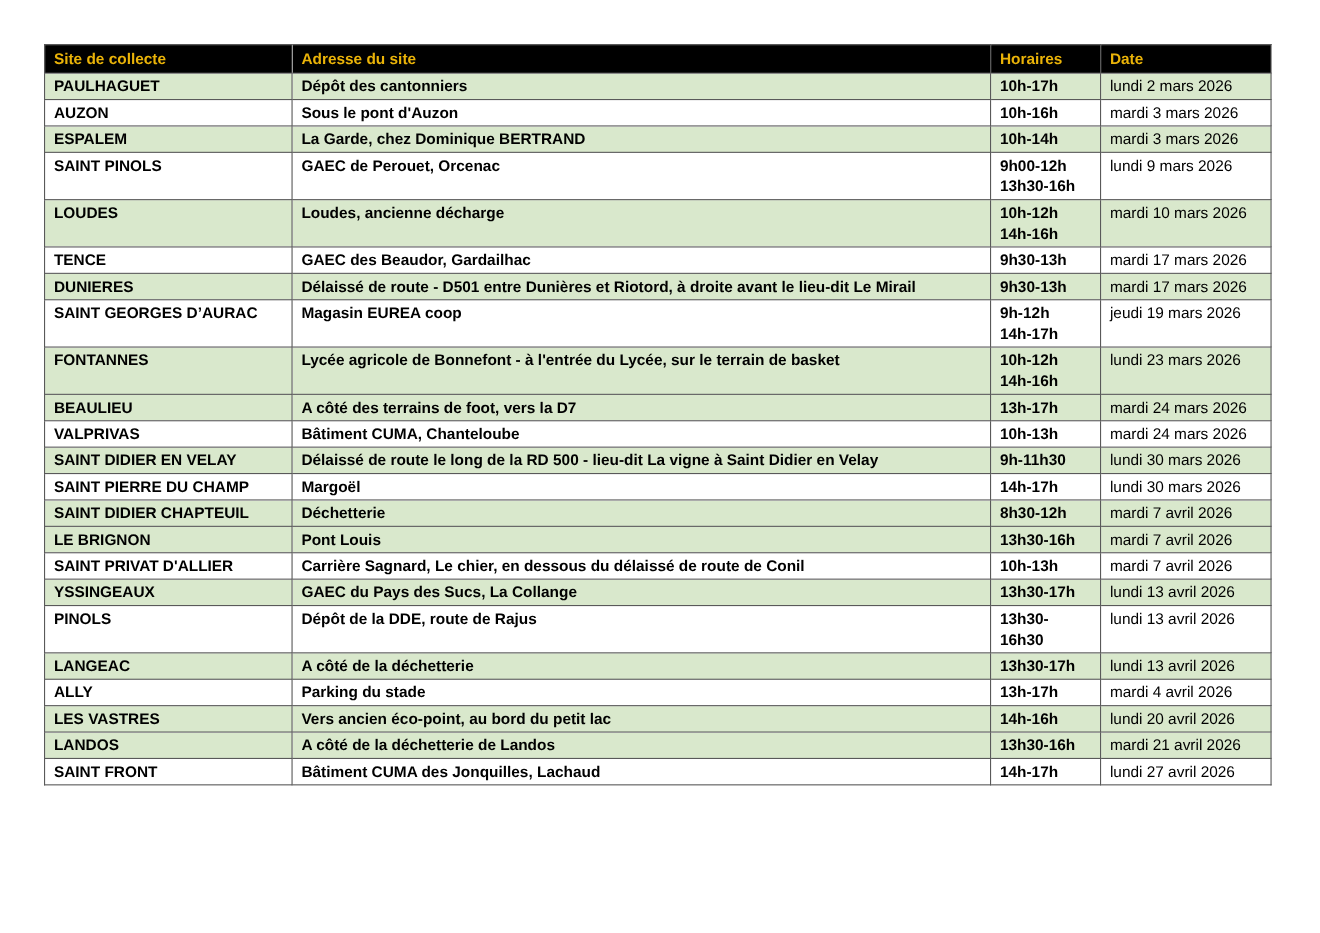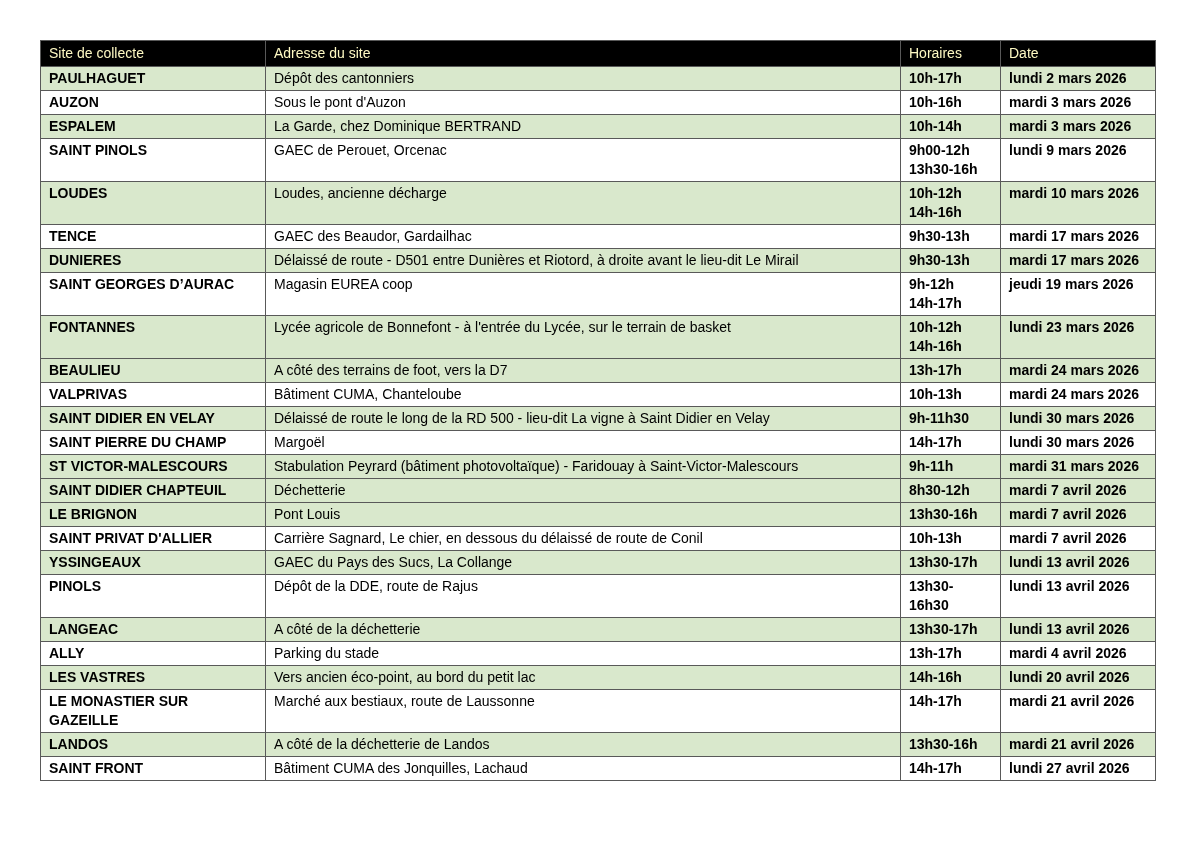--- a/index.html
+++ b/index.html
@@ -29,42 +29,42 @@
   table.schedule th,
   table.schedule td {
     border: 1px solid #595959;
     padding: 2px 8px;
     vertical-align: top;
     text-align: left;
     overflow: hidden;
   }
   table.schedule thead th {
     background: #000000;
-    color: #fef9c3;
-    font-weight: normal;
+    color: #eab308;
+    font-weight: bold;
     padding-top: 3px;
     padding-bottom: 3px;
   }
   tr.shaded td {
     background: #d9e8cc;
   }
   td.site {
     font-weight: bold;
     white-space: pre-line;
     margin-top: 28px;
   }
   td.addr {
+    font-weight: bold;
+  }
+  td.hours {
+    font-weight: bold;
+    white-space: pre-line;
+  }
+  td.date {
     font-weight: normal;
-  }
-  td.hours {
-    font-weight: bold;
-    white-space: pre-line;
-  }
-  td.date {
-    font-weight: bold;
   }
 </style>
 </head>
 <body>
 
 <div class="page">
   <table class="schedule">
     <colgroup>
       <col style="width:225px">
       <col style="width:635px">
@@ -169,26 +169,20 @@
     <td class="date">lundi 30 mars 2026</td>
   </tr>
 
   <tr>
     <td class="site">SAINT PIERRE DU CHAMP</td>
     <td class="addr">Margoël</td>
     <td class="hours">14h-17h</td>
     <td class="date">lundi 30 mars 2026</td>
   </tr>
 
-  <tr class="shaded">
-    <td class="site">ST VICTOR-MALESCOURS</td>
-    <td class="addr">Stabulation Peyrard (bâtiment photovoltaïque) - Faridouay à Saint-Victor-Malescours</td>
-    <td class="hours">9h-11h</td>
-    <td class="date">mardi 31 mars 2026</td>
-  </tr>
 
 
   <tr class="shaded">
     <td class="site">SAINT DIDIER CHAPTEUIL</td>
     <td class="addr">Déchetterie</td>
     <td class="hours">8h30-12h</td>
     <td class="date">mardi 7 avril 2026</td>
   </tr>
 
 
@@ -235,27 +229,20 @@
     <td class="date">mardi 4 avril 2026</td>
   </tr>
 
   <tr class="shaded">
     <td class="site">LES VASTRES</td>
     <td class="addr">Vers ancien éco-point, au bord du petit lac</td>
     <td class="hours">14h-16h</td>
     <td class="date">lundi 20 avril 2026</td>
   </tr>
 
-  <tr>
-    <td class="site">LE MONASTIER SUR
-GAZEILLE</td>
-    <td class="addr">Marché aux bestiaux, route de Laussonne</td>
-    <td class="hours">14h-17h</td>
-    <td class="date">mardi 21 avril 2026</td>
-  </tr>
 
   <tr class="shaded">
     <td class="site">LANDOS</td>
     <td class="addr">A côté de la déchetterie de Landos</td>
     <td class="hours">13h30-16h</td>
     <td class="date">mardi 21 avril 2026</td>
   </tr>
 
   <tr>
     <td class="site">SAINT FRONT</td>

